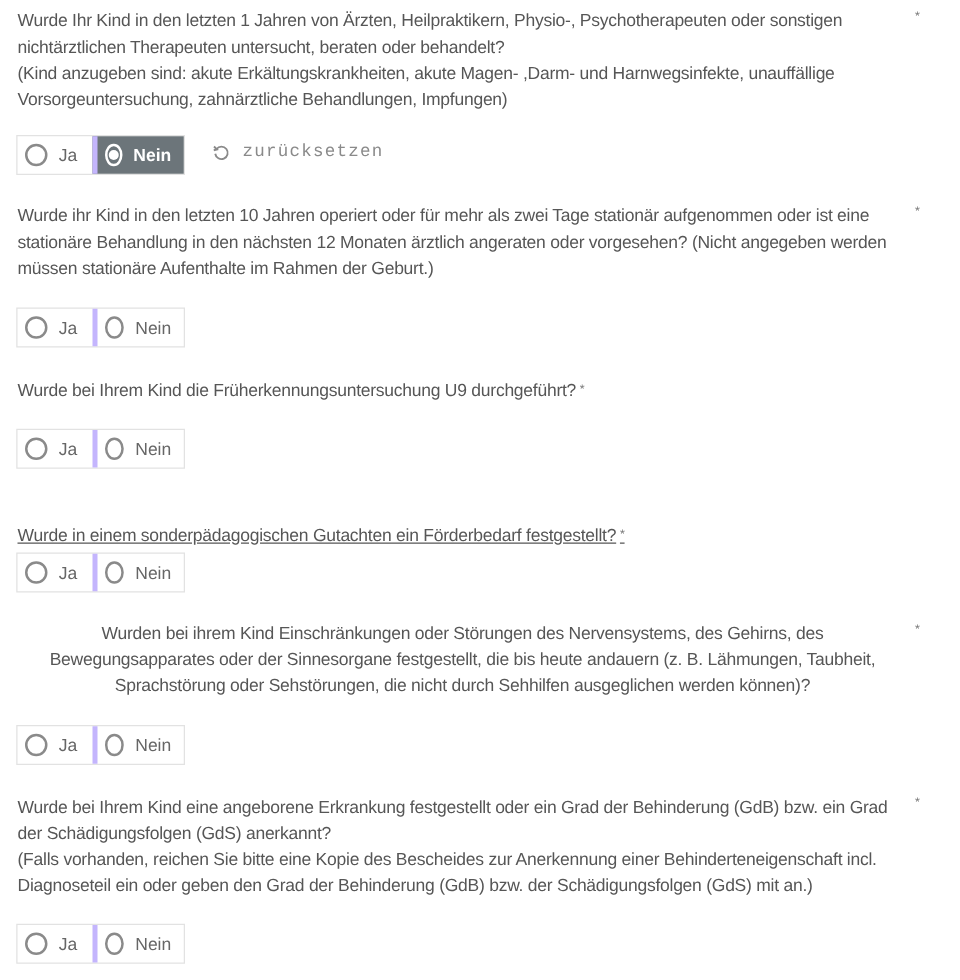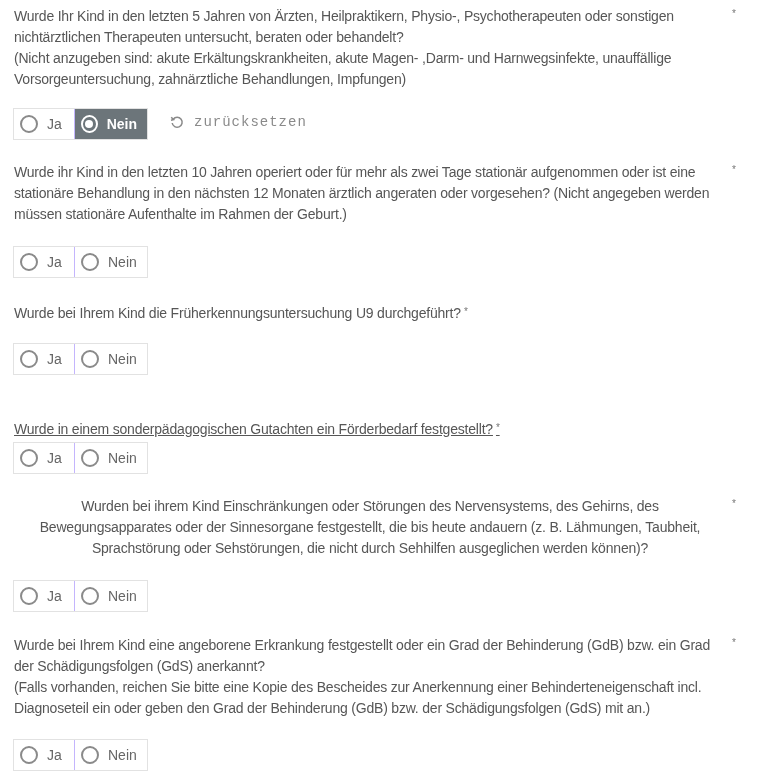--- a/index.html
+++ b/index.html
@@ -21,21 +21,21 @@
   .inline-asterisk { font-size: 10px; color: #777; margin-left: 3px; vertical-align: 3px; }
   .radio-group {
     position: absolute; left: 13px; height: 32px;
     display: flex; border: 1px solid #e2e2e2; box-sizing: border-box;
   }
   .radio-opt {
     display: flex; align-items: center; height: 100%;
     padding: 0 10px 0 6px; box-sizing: border-box;
     cursor: pointer; color: #666; font-size: 14px;
   }
-  .radio-opt + .radio-opt { border-left: 1px solid #c4b5fd; }
+  .radio-opt + .radio-opt { border-left: 4px solid #c4b5fd; }
   .radio-opt.ja { width: 60px; }
   .radio-opt.nein { width: 73px; }
   .circle {
     width: 18px; height: 18px; border-radius: 50%;
     border: 2px solid #8a8a8a; box-sizing: border-box; margin-right: 9px;
     display: inline-flex; align-items: center; justify-content: center;
   }
   .radio-opt.selected { background: #6c757a; color: #ffffff; font-weight: bold; }
   .radio-opt.selected .circle { border-color: #ffffff; }
   .radio-opt.selected .circle::after {
@@ -46,22 +46,22 @@
     display: flex; align-items: center; cursor: pointer;
     color: #8a8a8a; font-size: 14px; letter-spacing: 1px;
     font-family: Liberation Mono, monospace;
   }
   .reset svg { margin-right: 10px; }
 </style>
 </head>
 <body>
 
 <div class="question" style="top:6px; width:705px;">
-  <p>Wurde Ihr Kind in den letzten 5 Jahren von Ärzten, Heilpraktikern, Physio-, Psychotherapeuten oder sonstigen nichtärztlichen Therapeuten untersucht, beraten oder behandelt?</p>
-  <p>(Nicht anzugeben sind: akute Erkältungskrankheiten, akute Magen- ,Darm- und Harnwegsinfekte, unauffällige Vorsorgeuntersuchung, zahnärztliche Behandlungen, Impfungen)</p>
+  <p>Wurde Ihr Kind in den letzten 1 Jahren von Ärzten, Heilpraktikern, Physio-, Psychotherapeuten oder sonstigen nichtärztlichen Therapeuten untersucht, beraten oder behandelt?</p>
+  <p>(Kind anzugeben sind: akute Erkältungskrankheiten, akute Magen- ,Darm- und Harnwegsinfekte, unauffällige Vorsorgeuntersuchung, zahnärztliche Behandlungen, Impfungen)</p>
 </div>
 <span class="asterisk" style="top:8px;">*</span>
 <div class="radio-group" style="top:108px;">
   <div class="radio-opt ja">
     <span class="circle"></span>
     <span>Ja</span>
   </div>
   <div class="radio-opt nein selected">
     <span class="circle"></span>
     <span>Nein</span>

